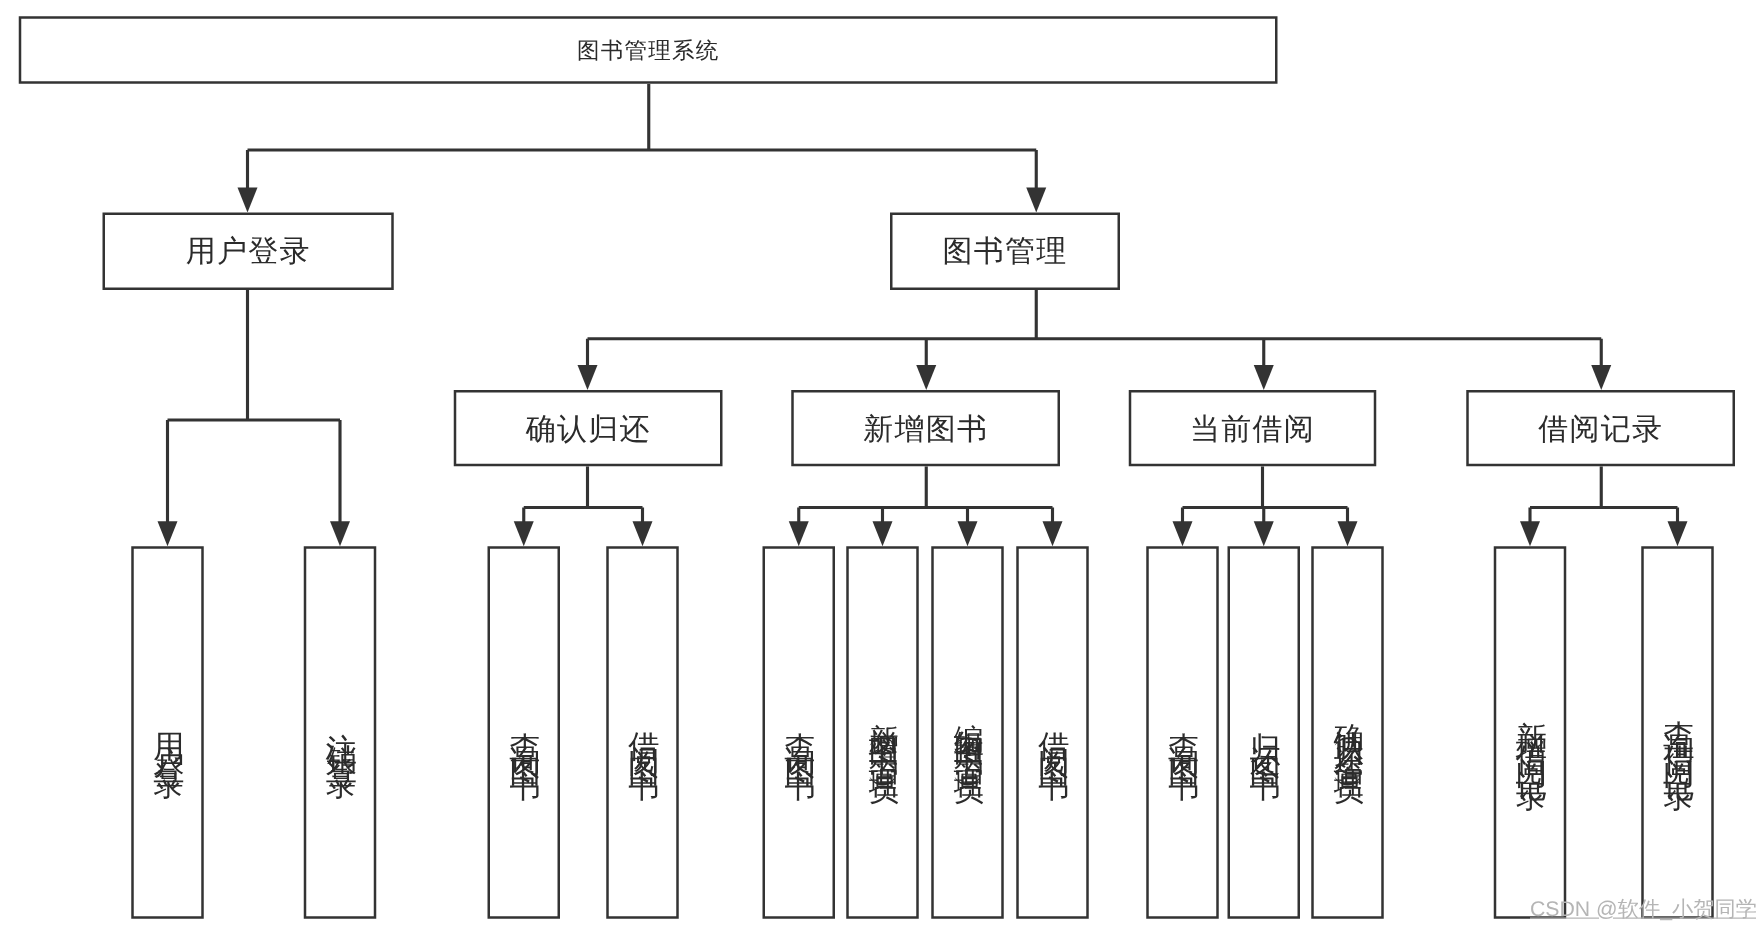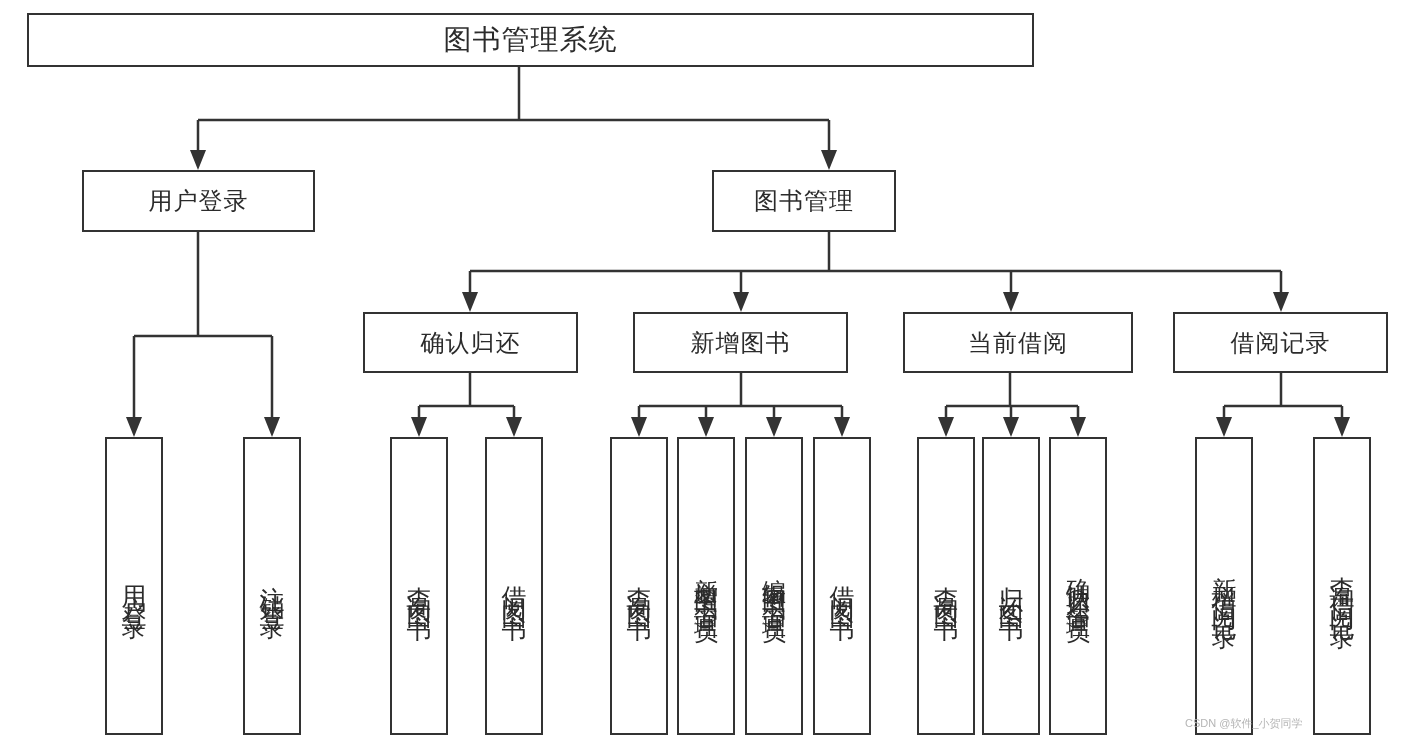--- a/index.html
+++ b/index.html
@@ -28,42 +28,43 @@
     display: flex;
     align-items: center;
     justify-content: center;
     color: #2b2b2b;
     z-index: 2;
   }
   .box.h {
     font-size: 24px;
     letter-spacing: 1px;
   }
-  .box.root { font-size: 28px; margin-left: 12px; }
+  .box.root { font-size: 18px; }
   .box.v {
     width: 58px;
     height: 298px;
     top: 437px;
   }
   .vtext {
     writing-mode: vertical-lr;
     text-orientation: mixed;
     font-size: 25px;
     line-height: 1;
     letter-spacing: 10px;
   }
   .vtext.tight { letter-spacing: 6px; font-size: 24px; }
   .watermark {
     position: absolute;
-    left: 1185px;
+    left: 1224px;
     top: 716px;
-    font-size: 11px;
+    font-size: 17px;
     color: #b5b5b5;
     z-index: 5;
     white-space: nowrap;
+    text-decoration: underline;
   }
 </style>
 </head>
 <body>
 
 <div class="stage">
 
   <svg class="connectors" viewBox="0 0 1405 747" xmlns="http://www.w3.org/2000/svg">
     <g stroke="#333333" stroke-width="2.5" fill="none">
 
@@ -107,21 +108,21 @@
     </g>
   </svg>
 
   <div class="box h root" style="left:15px; top:13px; width:1007px; height:54px;">图书管理系统</div>
 
   <div class="box h" style="left:82px; top:170px; width:233px; height:62px;">用户登录</div>
   <div class="box h" style="left:712px; top:170px; width:184px; height:62px;">图书管理</div>
 
   <div class="box h" style="left:363px; top:312px; width:215px; height:61px;">确认归还</div>
   <div class="box h" style="left:633px; top:312px; width:215px; height:61px;">新增图书</div>
-  <div class="box h" style="left:903px; top:312px; width:230px; height:61px;">当前借阅</div>
+  <div class="box h" style="left:903px; top:312px; width:198px; height:61px;">当前借阅</div>
   <div class="box h" style="left:1173px; top:312px; width:215px; height:61px;">借阅记录</div>
 
   <div class="box v" style="left:105px;">
     <span class="vtext">用户登录</span>
   </div>
   <div class="box v" style="left:243px;">
     <span class="vtext">注销登录</span>
   </div>
 
   <div class="box v" style="left:390px;">

